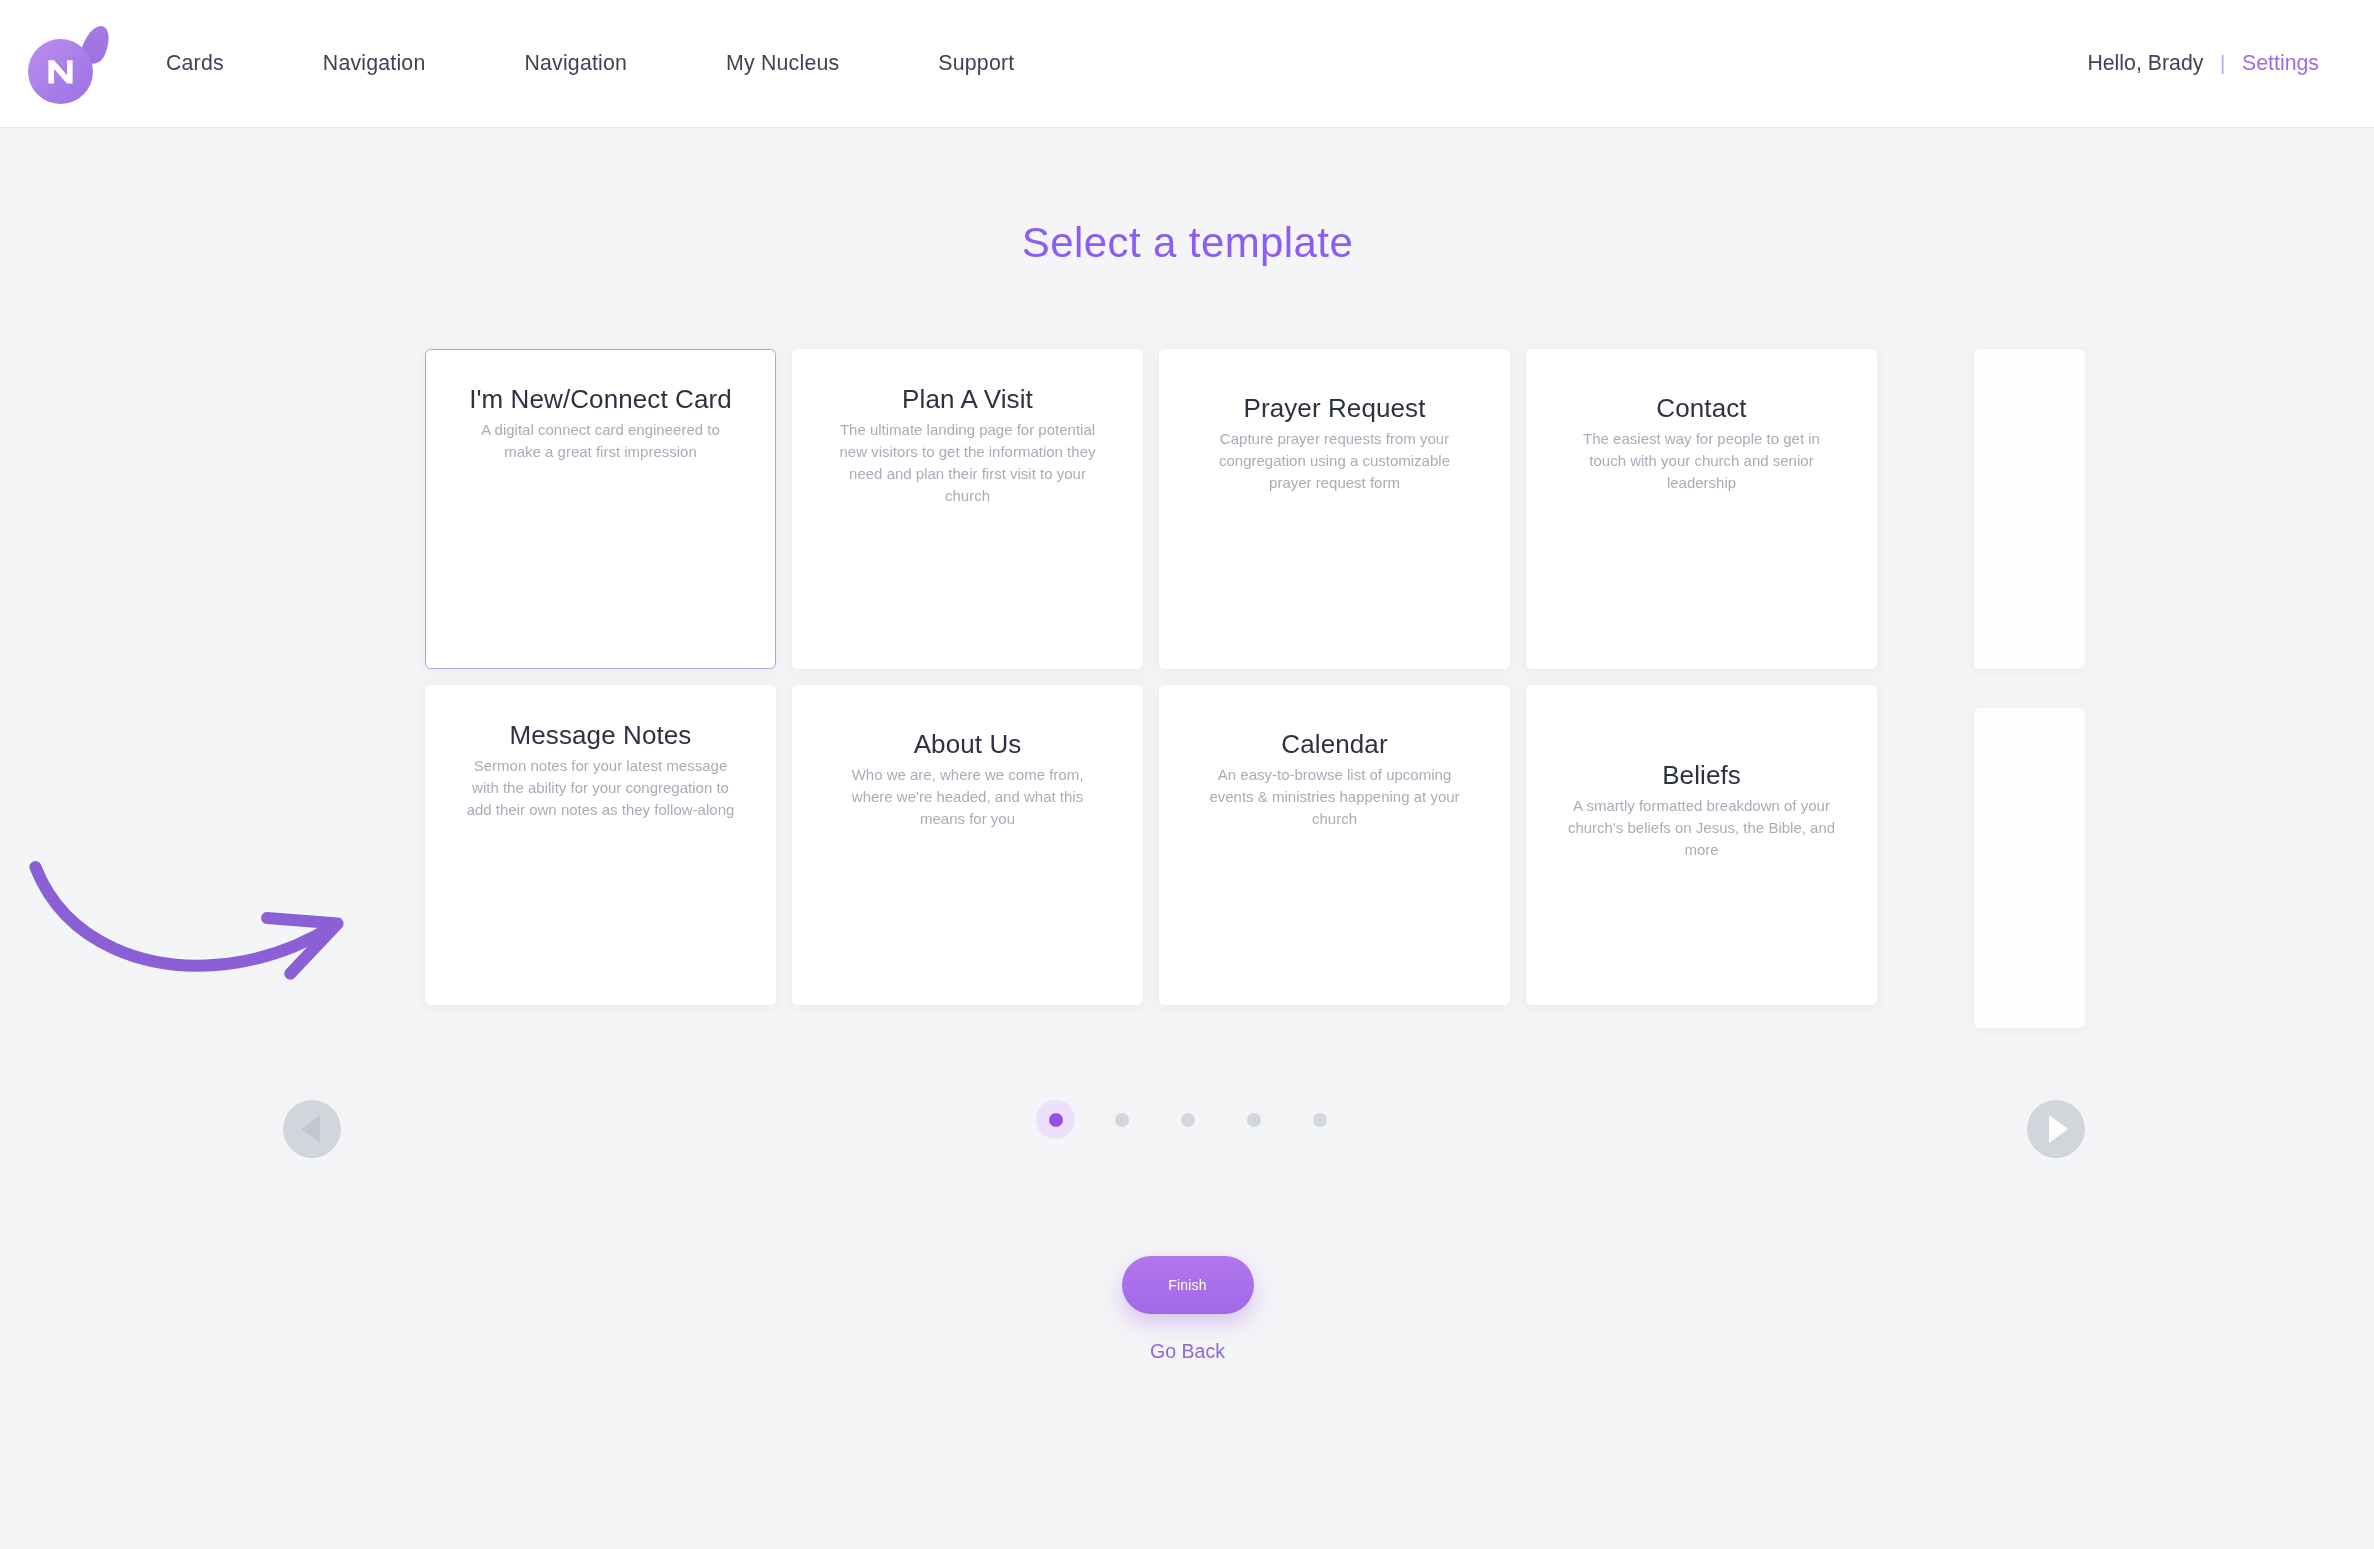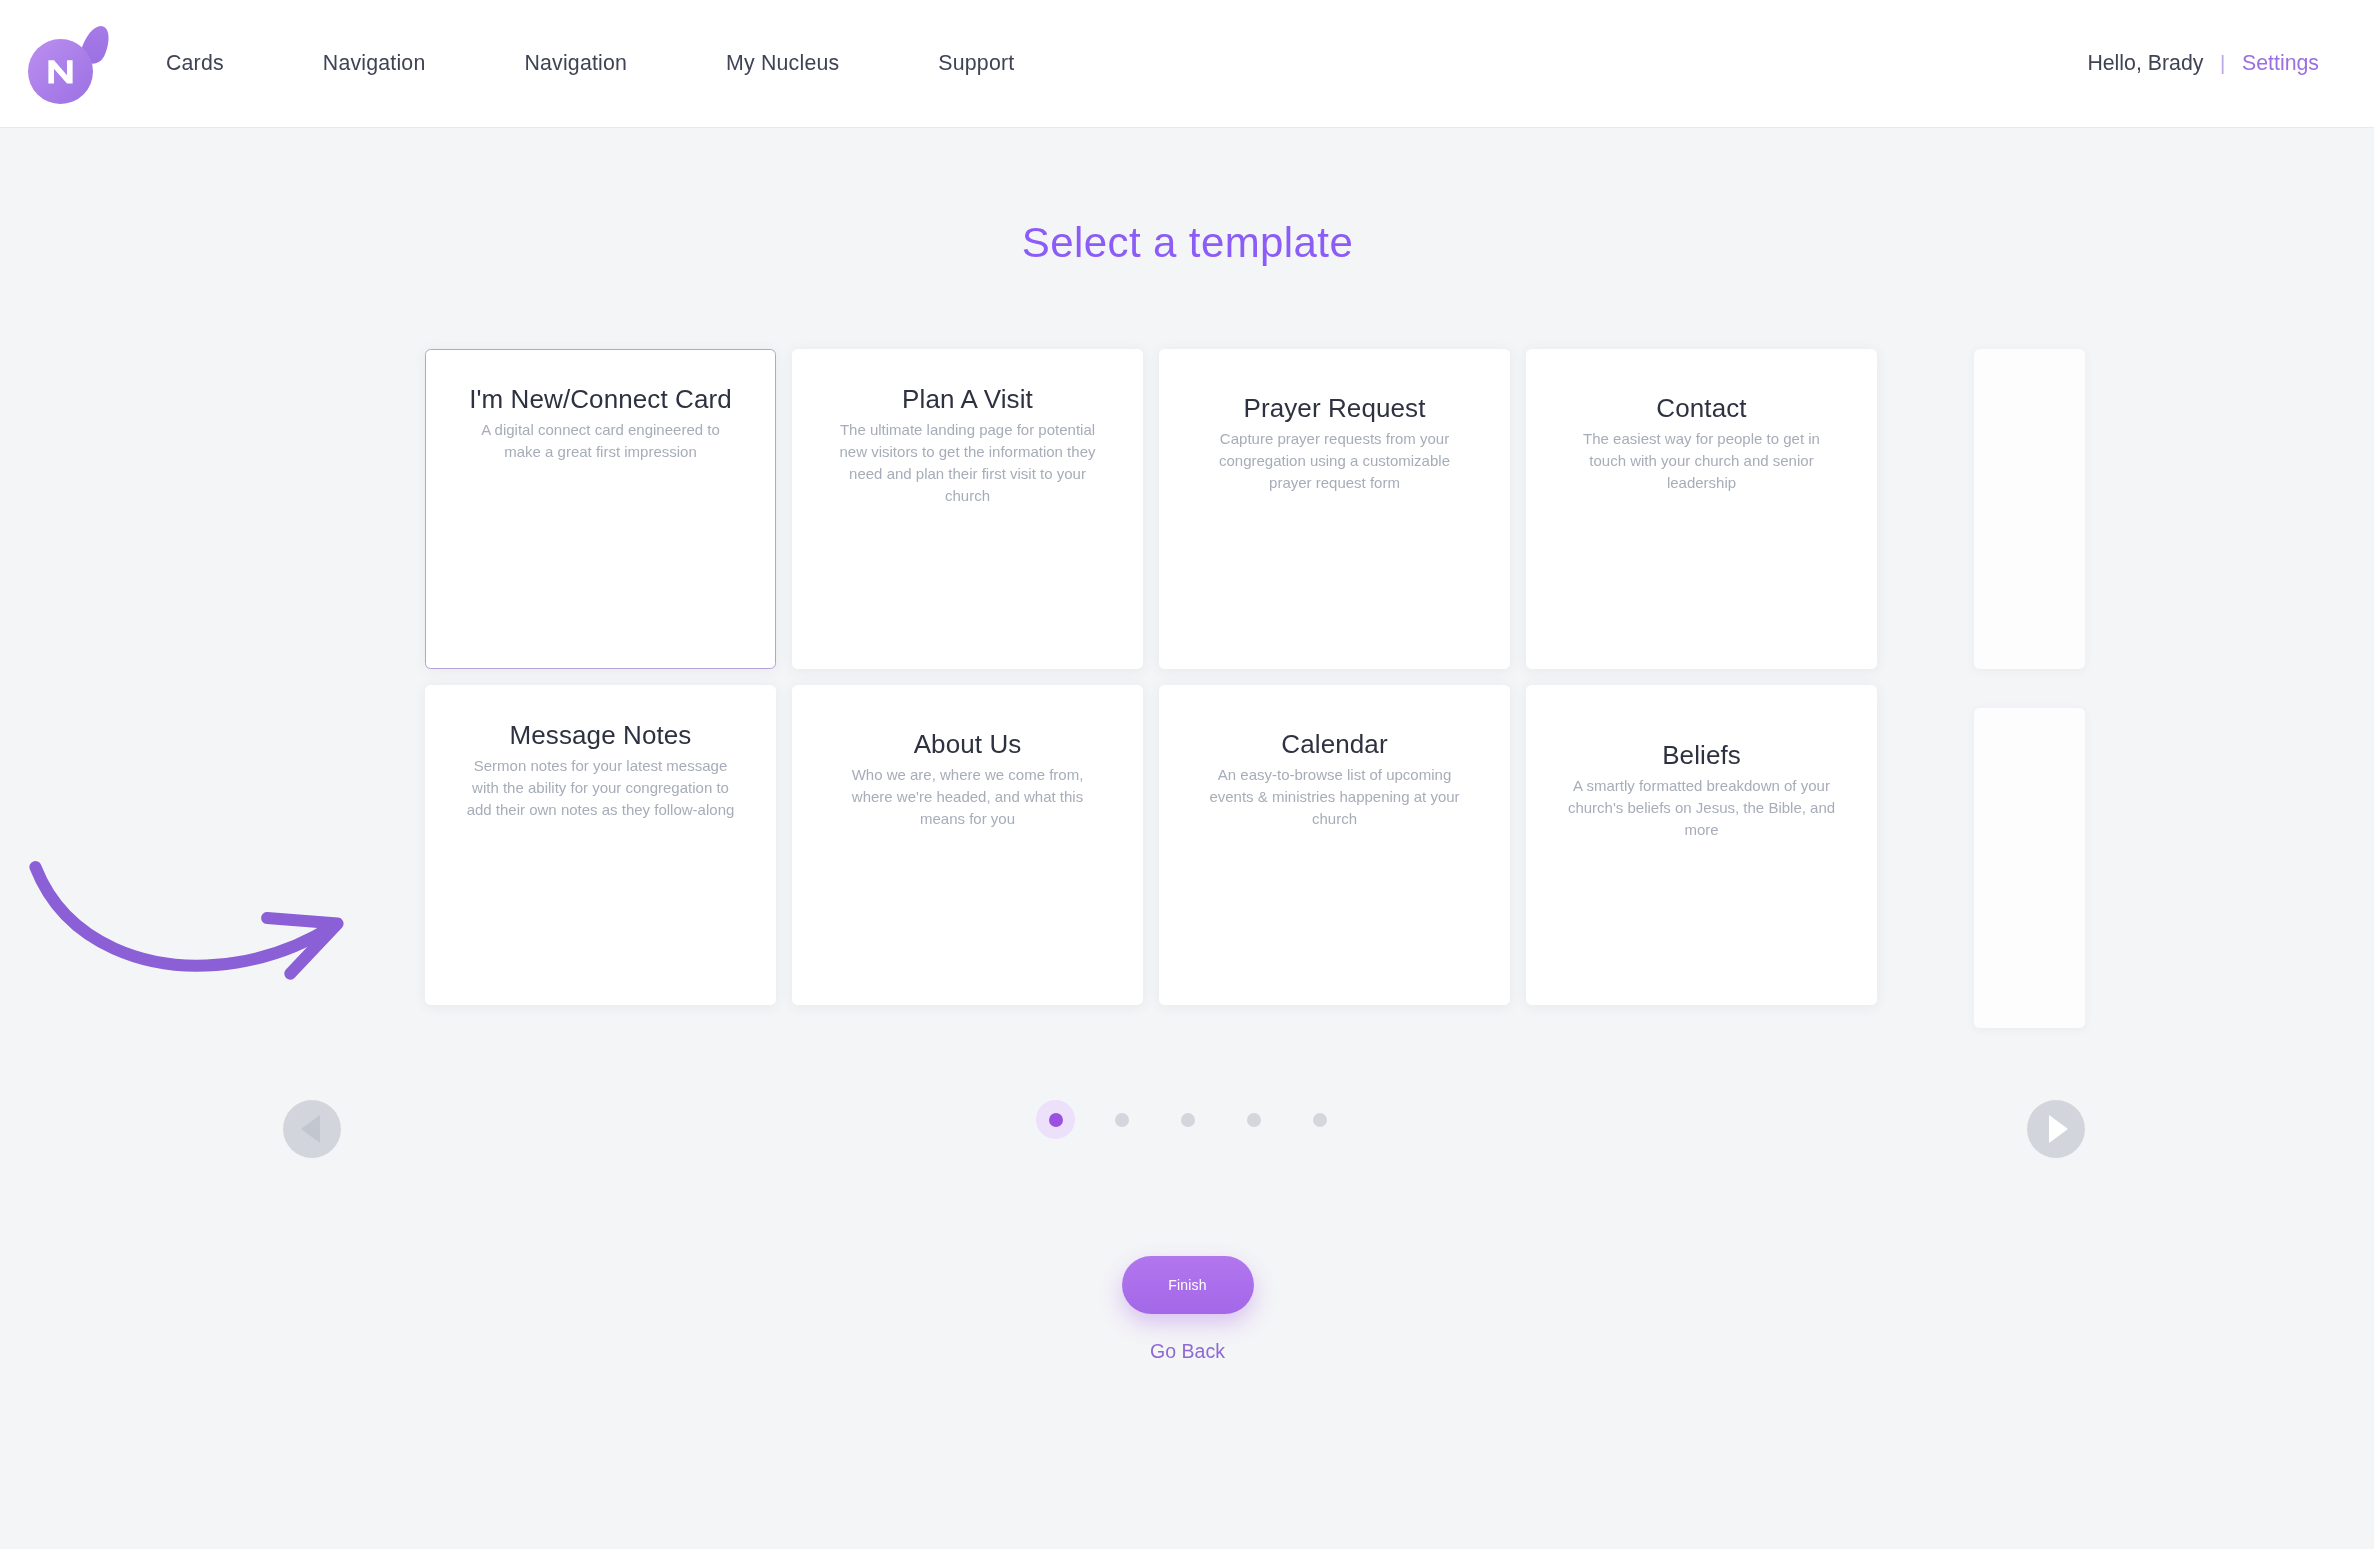--- a/index.html
+++ b/index.html
@@ -202,21 +202,21 @@
   .tpl-desc {
     margin-top: 2px;
     font-size: 15px;
     color: #a7adb8;
     text-align: center;
     line-height: 1.47;
     max-width: 269px;
   }
 
   
-  .tpl-card.pad-lg { padding-top: 52px; }
+  .tpl-card.pad-lg { padding-top: 72px; }
   .tpl-card.pad-md { padding-top: 41px; }
 
   
   .annotation-arrow {
     position: absolute;
     left: 28px;
     top: 492px;
     width: 380px;
     height: 167px;
     pointer-events: none;

